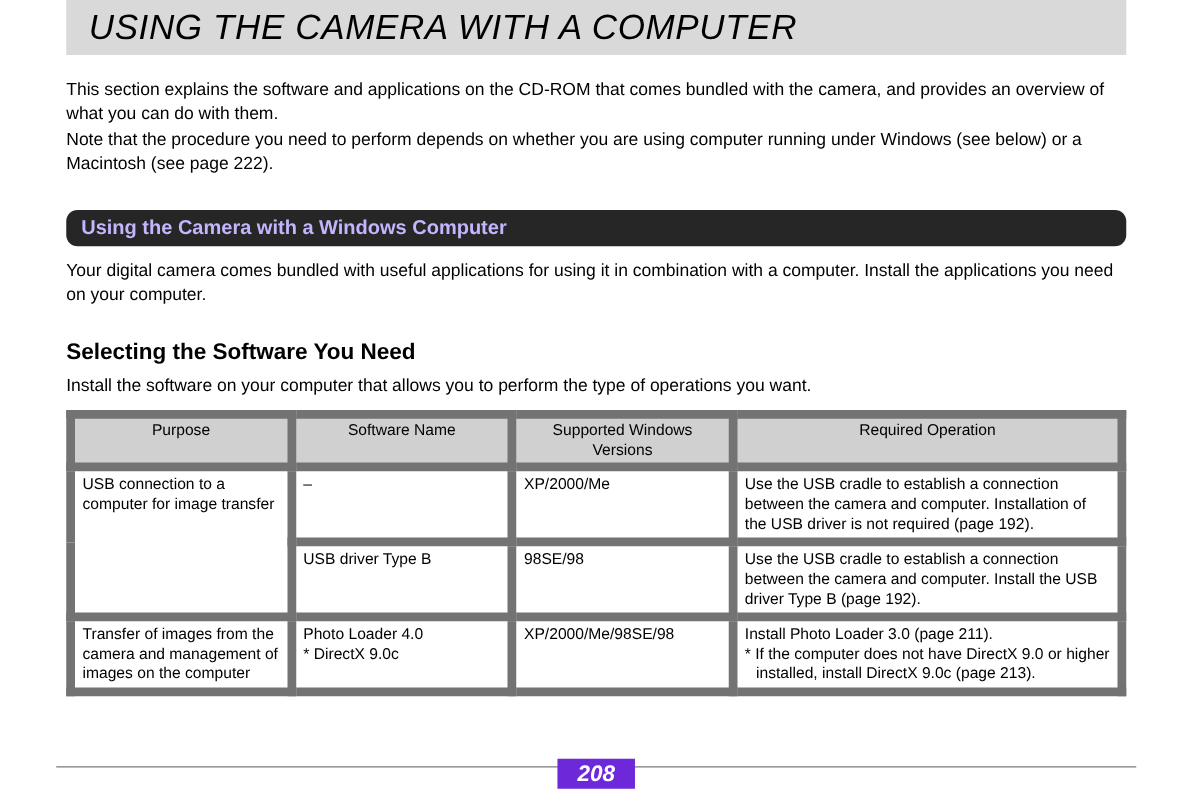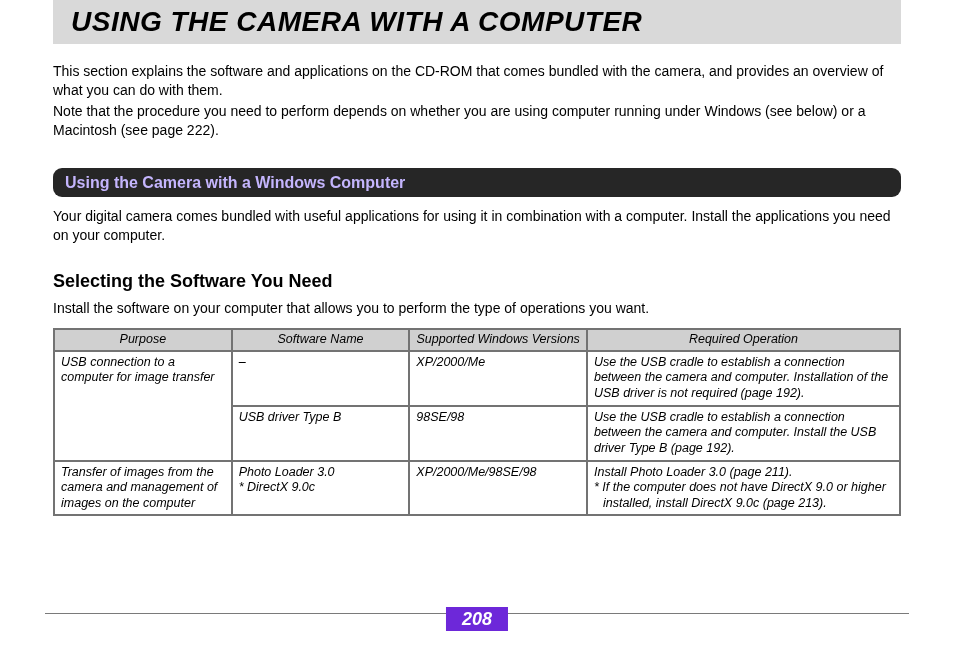--- a/index.html
+++ b/index.html
@@ -17,21 +17,21 @@
     padding: 0 8px;
   }
   .title-band {
     background: #d9d9d9;
     padding: 6px 18px 6px 18px;
     margin: 0 45px 0 45px;
   }
   .title-band h1 {
     margin: 0;
     font-size: 28px;
-    font-weight: bold;
+    font-weight: normal;
     font-style: italic;
     letter-spacing: 0.5px;
   }
   .content {
     margin: 18px 45px 0 45px;
     font-size: 14px;
     line-height: 1.35;
   }
   .para {
     margin: 0 0 2px 0;
@@ -52,26 +52,25 @@
   }
   .table-wrap {
     margin-top: 10px;
   }
   table {
     border-collapse: collapse;
     width: 100%;
     font-size: 12.5px;
   }
   th, td {
-    border: 2px solid #737373;
+    border: 7px solid #737373;
     padding: 3px 6px;
     text-align: left;
     vertical-align: top;
     line-height: 1.25;
-    font-style: italic;
   }
   th {
     background: #d0d0d0;
     font-weight: normal;
     text-align: center;
     padding: 2px 6px;
   }
   .col-purpose { width: 21%; }
   .col-software { width: 21%; }
   .col-versions { width: 21%; }
@@ -146,21 +145,21 @@
             <td>Use the USB cradle to establish a connection between the camera and computer. Installation of the USB driver is not required (page 192).</td>
           </tr>
           <tr>
             <td>USB driver Type B</td>
             <td>98SE/98</td>
             <td>Use the USB cradle to establish a connection between the camera and computer. Install the USB driver Type B (page 192).</td>
           </tr>
           <tr>
             <td>Transfer of images from the camera and management of images on the computer</td>
             <td>
-              <span class="sw-line">Photo Loader 3.0</span>
+              <span class="sw-line">Photo Loader 4.0</span>
               <span class="sw-line">* DirectX 9.0c</span>
             </td>
             <td>XP/2000/Me/98SE/98</td>
             <td>
               <span class="sw-line">Install Photo Loader 3.0 (page 211).</span>
               <span class="req-sub">* If the computer does not have DirectX 9.0 or higher installed, install DirectX 9.0c (page 213).</span>
             </td>
           </tr>
         </tbody>
       </table>

